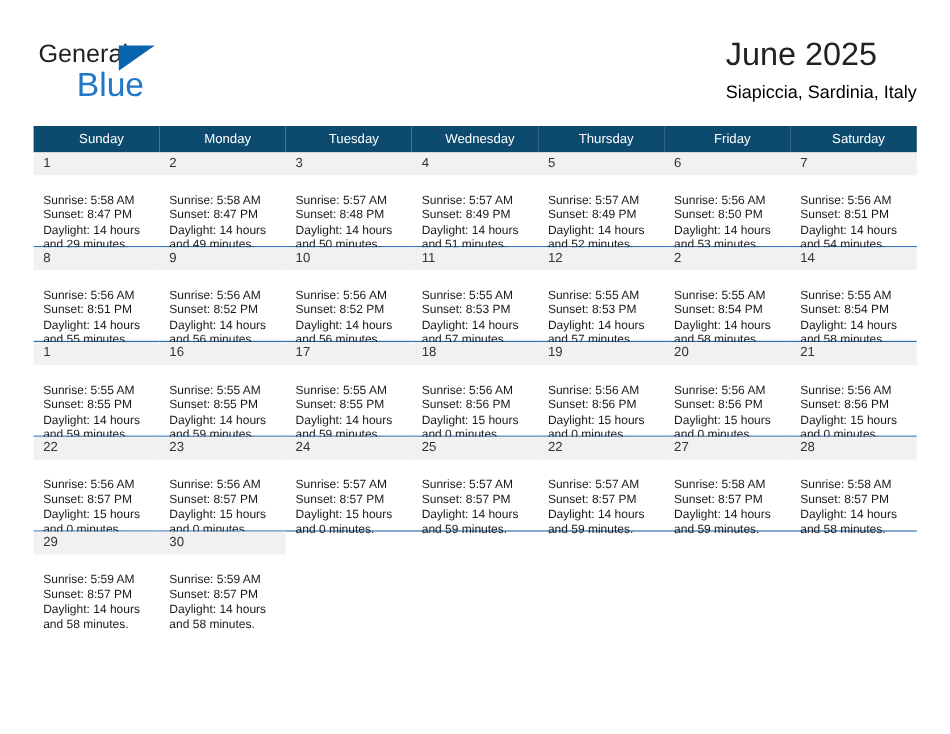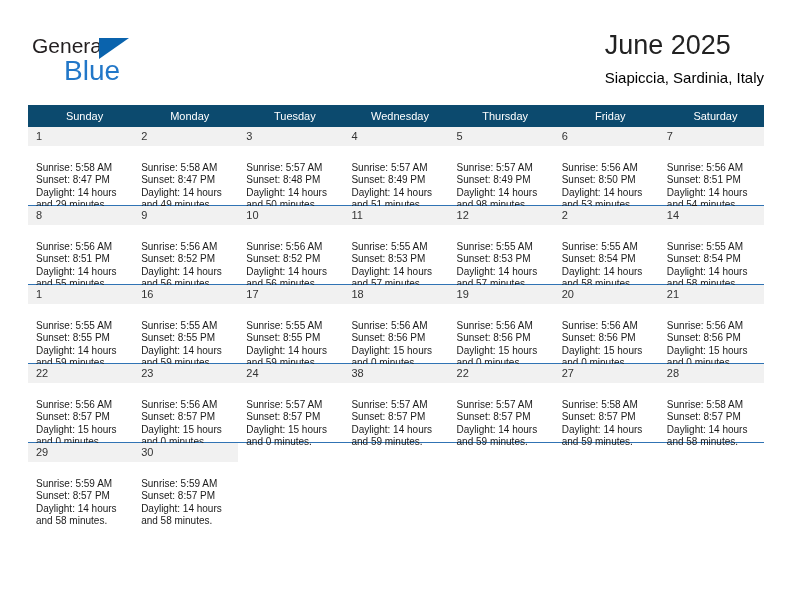--- a/index.html
+++ b/index.html
@@ -224,21 +224,21 @@
                 <div class="daylight-wrap">Daylight: 14 hours and 51 minutes.</div>
               </div>
             </div>
           </td>
         <td>
             <div class="cell filled">
               <div class="daynum">5</div>
               <div class="cell-body">
                 <div>Sunrise: 5:57 AM</div>
                 <div>Sunset: 8:49 PM</div>
-                <div class="daylight-wrap">Daylight: 14 hours and 98 minutes.</div>
+                <div class="daylight-wrap">Daylight: 14 hours and 52 minutes.</div>
               </div>
             </div>
           </td>
         <td>
             <div class="cell filled">
               <div class="daynum">6</div>
               <div class="cell-body">
                 <div>Sunrise: 5:56 AM</div>
                 <div>Sunset: 8:50 PM</div>
                 <div class="daylight-wrap">Daylight: 14 hours and 53 minutes.</div>
@@ -429,21 +429,21 @@
               <div class="daynum">24</div>
               <div class="cell-body">
                 <div>Sunrise: 5:57 AM</div>
                 <div>Sunset: 8:57 PM</div>
                 <div class="daylight-wrap">Daylight: 15 hours and 0 minutes.</div>
               </div>
             </div>
           </td>
         <td>
             <div class="cell filled">
-              <div class="daynum">38</div>
+              <div class="daynum">25</div>
               <div class="cell-body">
                 <div>Sunrise: 5:57 AM</div>
                 <div>Sunset: 8:57 PM</div>
                 <div class="daylight-wrap">Daylight: 14 hours and 59 minutes.</div>
               </div>
             </div>
           </td>
         <td>
             <div class="cell filled">
               <div class="daynum">22</div>

